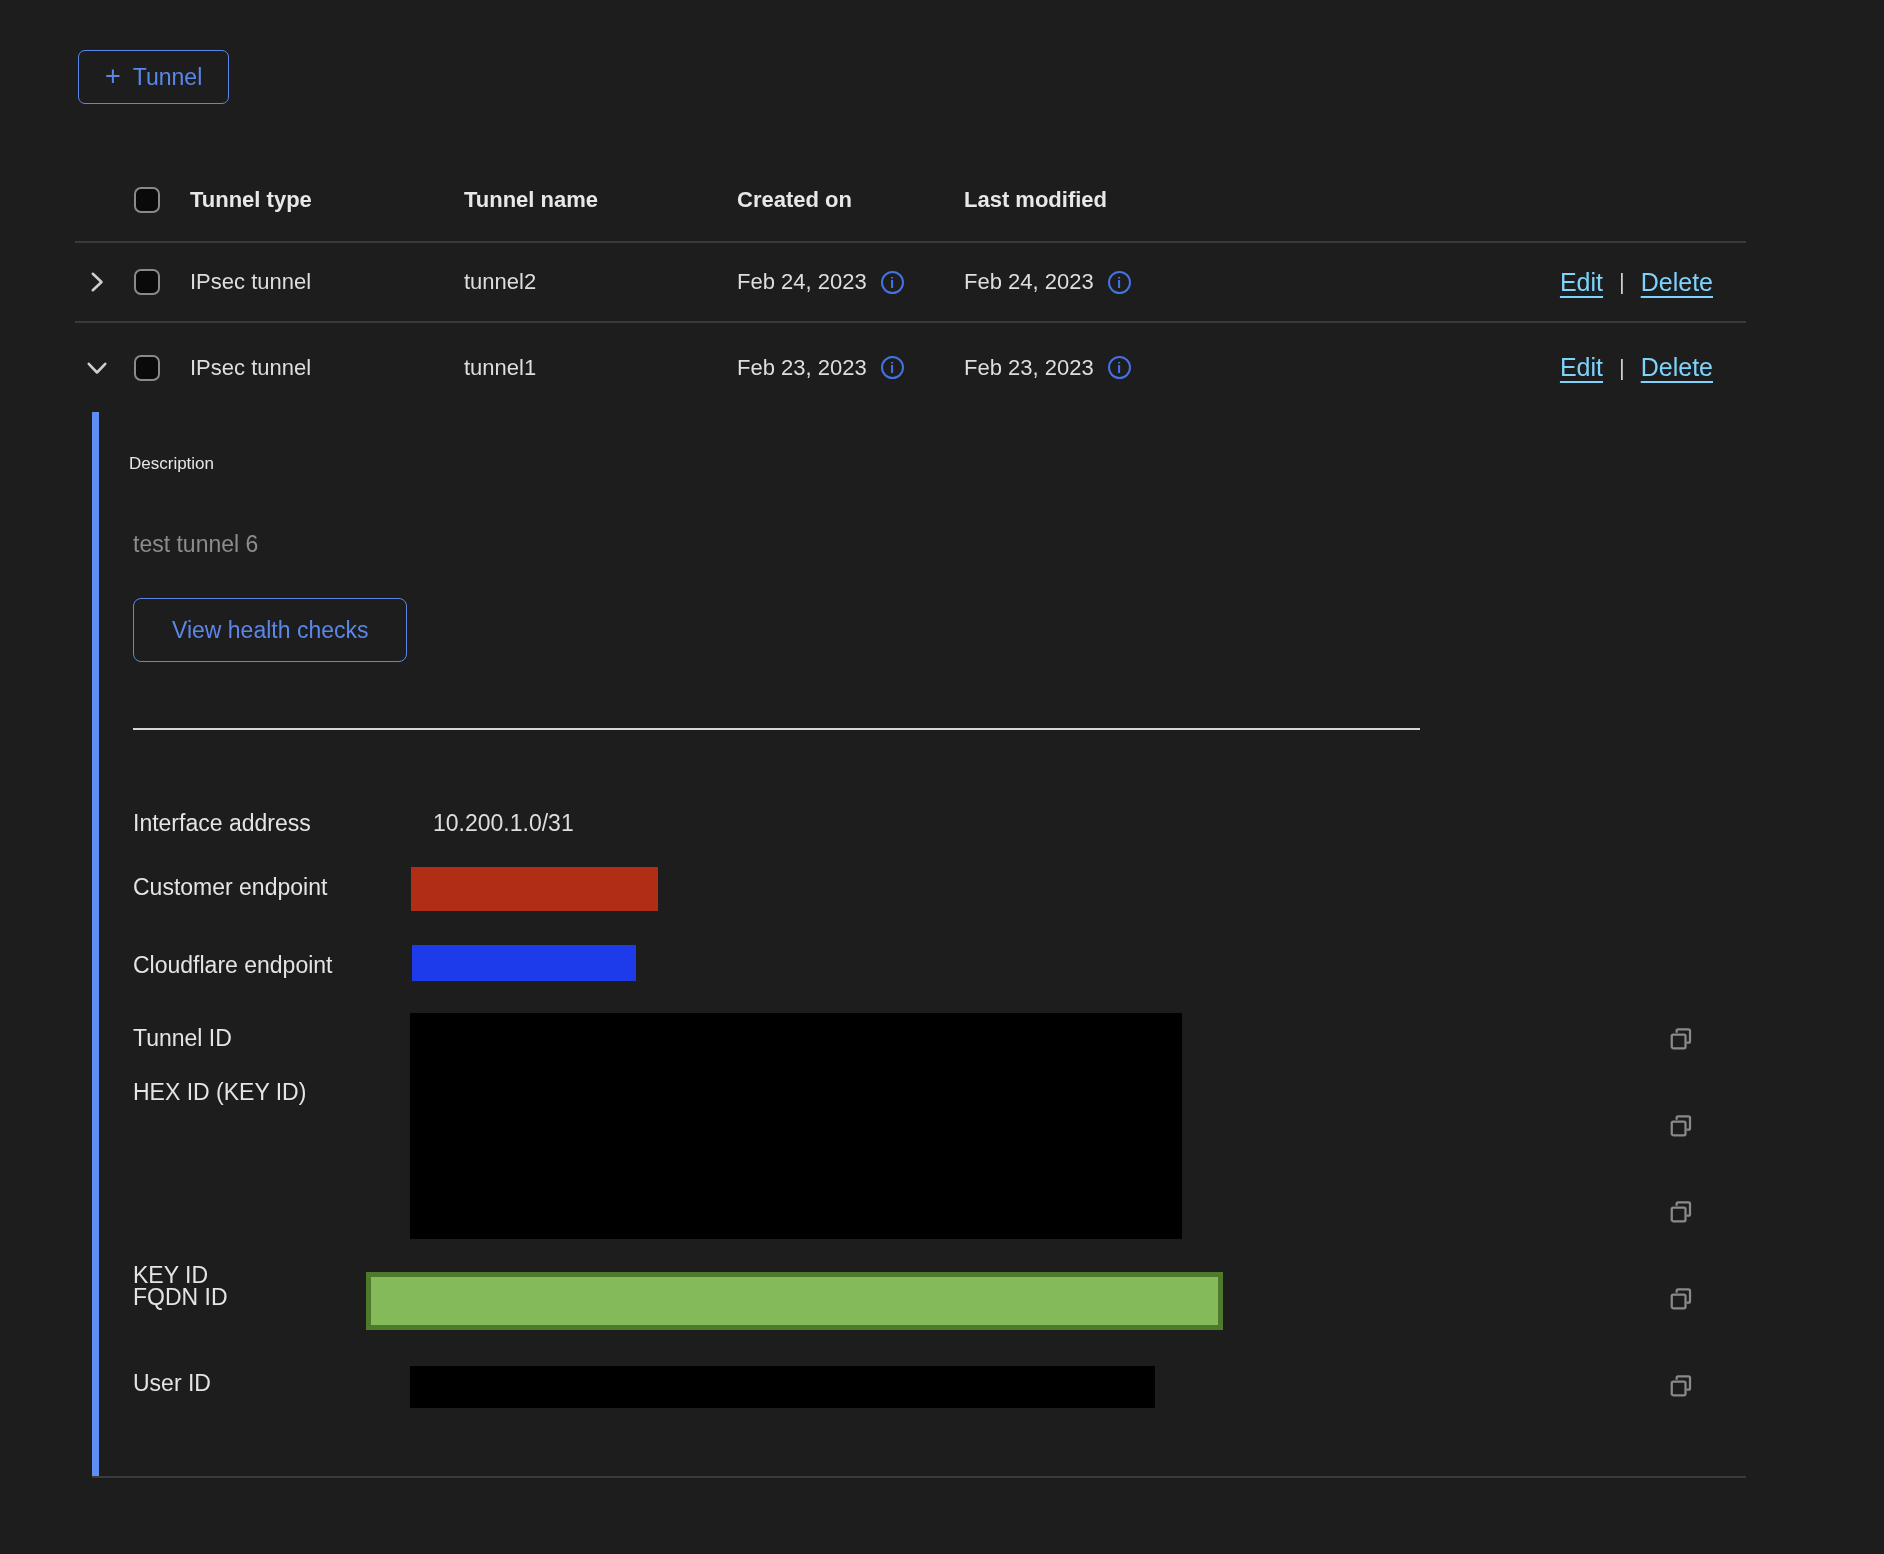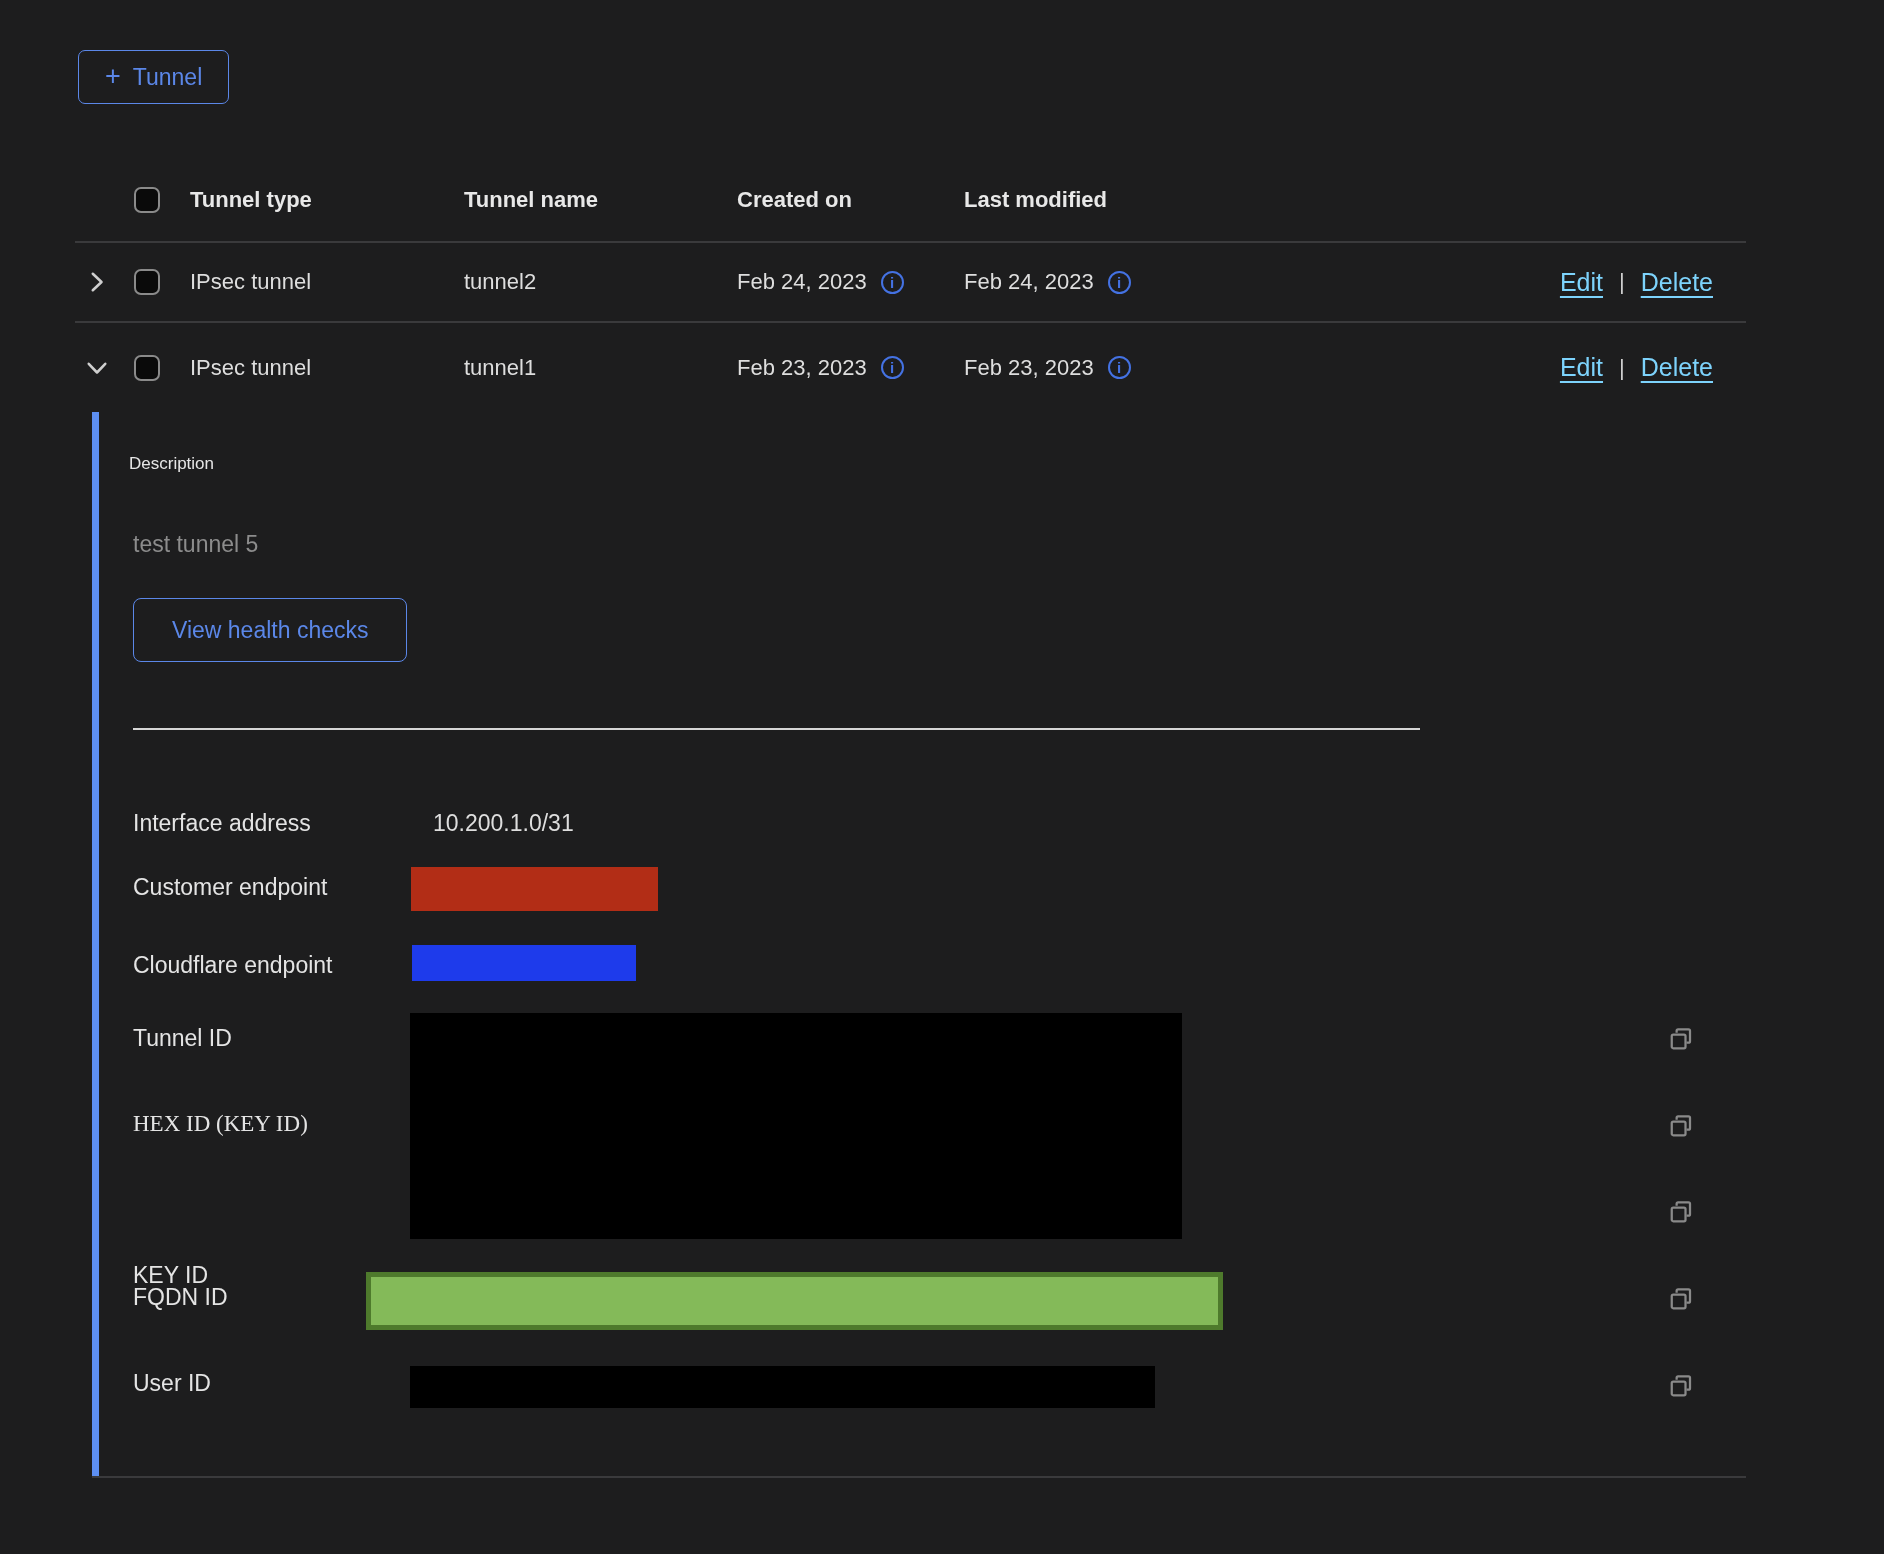--- a/index.html
+++ b/index.html
@@ -68,21 +68,21 @@
     position:absolute; left:133px; top:598px;
     height:64px; padding:0 38px;
     display:inline-flex; align-items:center;
     background:transparent; border:1.5px solid #5b87e8; border-radius:8px;
     color:#5b87e8; font-size:23px; font-family:inherit; cursor:pointer;
   }
   .panel-divider { position:absolute; left:133px; top:728px; width:1287px; height:2px; background:#d6d6d6; }
 
   .detail-label { position:absolute; left:133px; font-size:23px; color:#e4e4e4; white-space:nowrap; }
   .lbl-interface { top:810px; } .lbl-customer { top:874px; } .lbl-cloudflare { top:952px; }
-  .lbl-tunnel { top:1025px; } .lbl-hex { top:1111px;font-family:Liberation Serif, serif; } .lbl-key { top:1262px;text-align:right; }
+  .lbl-tunnel { top:1025px; } .lbl-hex { top:1079px; } .lbl-key { top:1262px;text-align:right; }
   .lbl-fqdn { top:1284px; } .lbl-user { top:1370px; }
 
   .interface-value { position:absolute; left:433px; top:810px; font-size:23px; color:#dedede; }
 
   .redact { position:absolute; }
   .redact-red   { left:411px; top:867px;  width:247px; height:44px;  background:#b22d16; }
   .redact-blue  { left:412px; top:945px;  width:224px; height:36px;  background:#1e3beb; }
   .redact-black-big  { left:410px; top:1013px; width:772px; height:226px; background:#000000; }
   .redact-green { left:366px; top:1272px; width:857px; height:58px;  background:#84ba59; border:5px solid #4e7a2c; }
   .redact-black-user { left:410px; top:1366px; width:745px; height:42px;  background:#000000; }
@@ -169,21 +169,21 @@
     <div class="col-actions">
       <a class="link">Edit</a>
       <span class="pipe">|</span>
       <a class="link">Delete</a>
     </div>
   </div>
 
   <div class="blue-bar"></div>
 
   <div class="desc-label">Description</div>
-  <div class="desc-value">test tunnel 5</div>
+  <div class="desc-value">test tunnel 6</div>
 
   <button class="health-btn">View health checks</button>
 
   <div class="panel-divider"></div>
 
   <div class="detail-label lbl-interface">Interface address</div>
   <div class="interface-value">10.200.1.0/31</div>
 
   <div class="detail-label lbl-customer">Customer endpoint</div>
   <div class="redact redact-red"></div>

